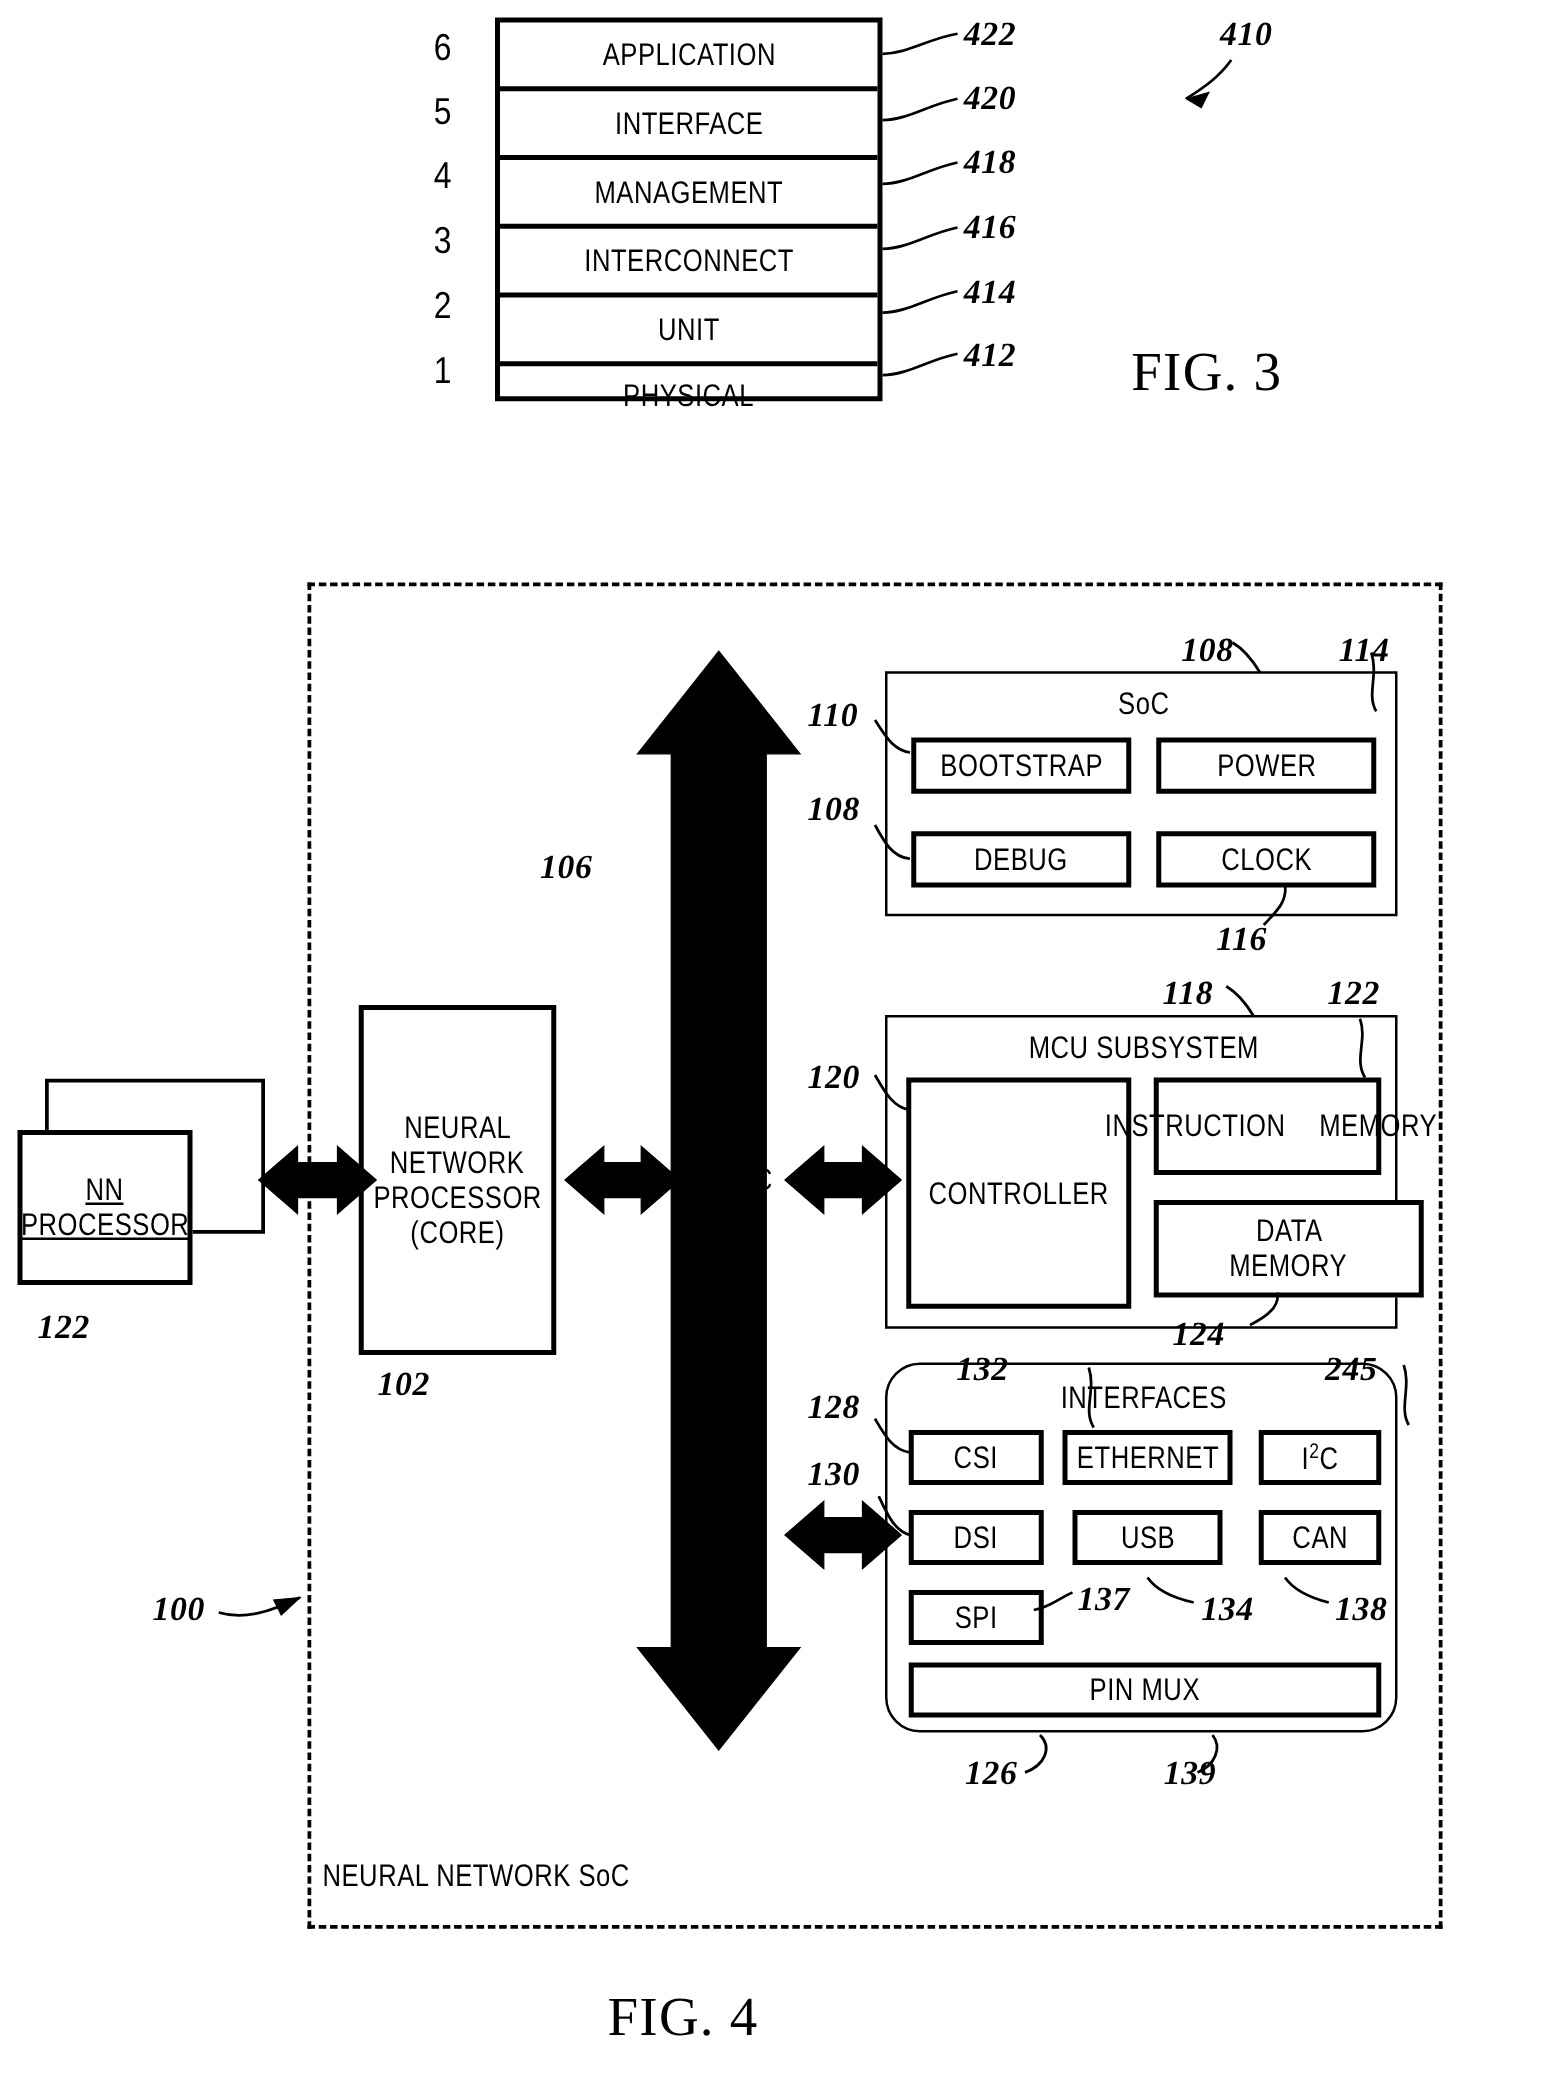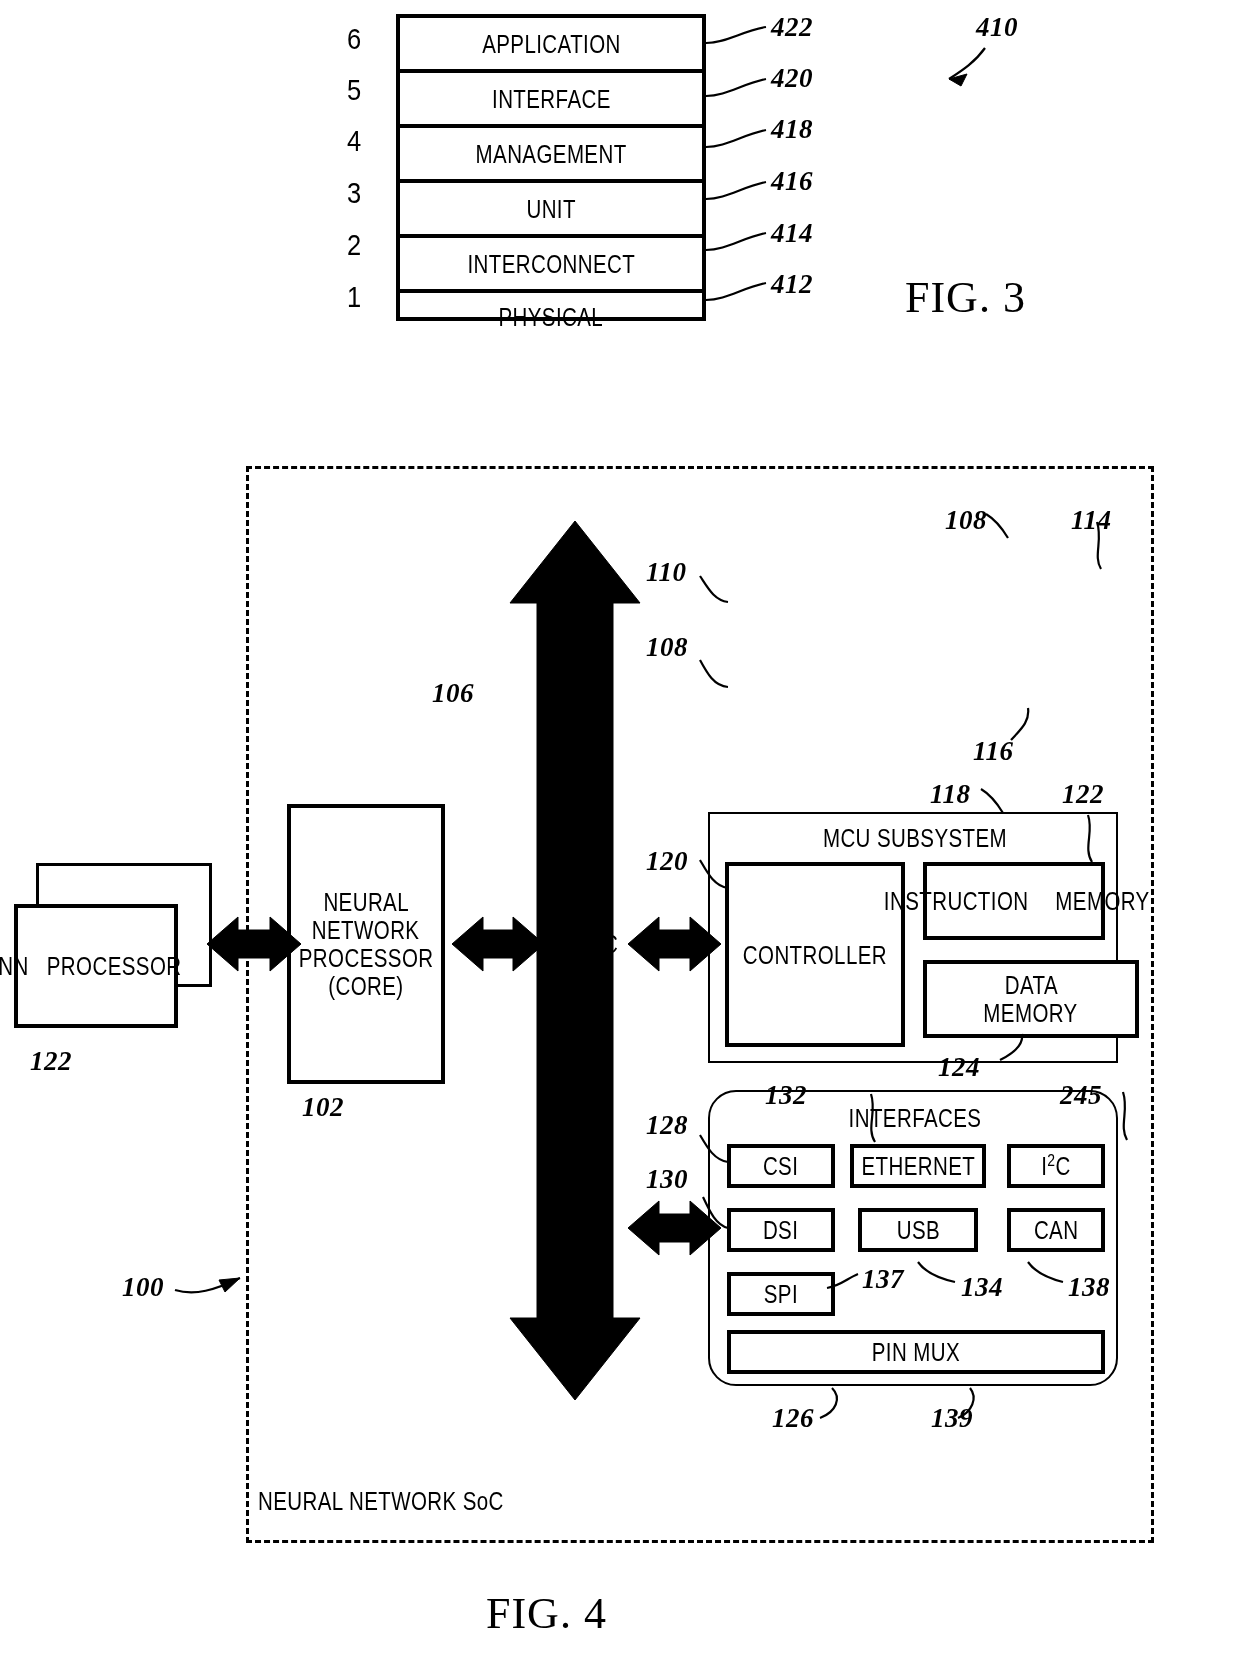--- a/index.html
+++ b/index.html
@@ -102,24 +102,24 @@
       <div class="stackrow" style="height:51px;">
         <span class="blocktxt">APPLICATION</span>
       </div>
       <div class="stackrow" style="height:51px;">
         <span class="blocktxt">INTERFACE</span>
       </div>
       <div class="stackrow" style="height:51px;">
         <span class="blocktxt">MANAGEMENT</span>
       </div>
       <div class="stackrow" style="height:51px;">
+        <span class="blocktxt">INTERCONNECT</span>
+      </div>
+      <div class="stackrow" style="height:51px;">
         <span class="blocktxt">UNIT</span>
-      </div>
-      <div class="stackrow" style="height:51px;">
-        <span class="blocktxt">INTERCONNECT</span>
       </div>
       <div class="stackrow" style="height:48px;">
         <span class="blocktxt">PHYSICAL</span>
       </div>
     </div>
 
     <div class="abs refnum" style="left:771px;top:12px;">422</div>
     <div class="abs refnum" style="left:771px;top:63px;">420</div>
     <div class="abs refnum" style="left:771px;top:114px;">418</div>
     <div class="abs refnum" style="left:771px;top:166px;">416</div>
@@ -131,38 +131,53 @@
   </div>
 
   <div class="abs" id="fig4" style="left:0;top:0;width:1240px;height:1659px;">
 
     <div class="abs" id="soc-boundary"></div>
 
     <div class="abs blocktxt" style="left:258px;top:1487px;font-size:25px;text-align:left;transform-origin:left center;">NEURAL NETWORK SoC</div>
     <div class="abs refnum" style="left:122px;top:1272px;">100</div>
 
     <div class="abs box" style="left:36px;top:863px;width:176px;height:124px;border-width:3px;"></div>
-    <div class="abs box" style="left:14px;top:904px;width:164px;height:124px;">
+    <div class="abs box" style="left:14px;top:904px;width:140px;height:124px;flex-direction:column;text-decoration:underline;">
       <span class="blocktxt" style="font-size:25px;">NN</span>
       <span class="blocktxt" style="font-size:25px;">PROCESSOR</span>
     </div>
     <div class="abs refnum" style="left:30px;top:1046px;">122</div>
 
     <div class="abs box" style="left:287px;top:804px;width:158px;height:280px;flex-direction:column;">
       <span class="blocktxt" style="font-size:25px;">NEURAL</span>
       <span class="blocktxt" style="font-size:25px;">NETWORK</span>
       <span class="blocktxt" style="font-size:25px;">PROCESSOR</span>
       <span class="blocktxt" style="font-size:25px;">(CORE)</span>
     </div>
     <div class="abs refnum" style="left:302px;top:1092px;">102</div>
 
     <div class="abs blocktxt" style="left:520px;top:898px;width:120px;font-size:25px;">BUS</div>
     <div class="abs blocktxt" style="left:520px;top:930px;width:120px;font-size:25px;">FABRIC</div>
     <div class="abs refnum" style="left:432px;top:678px;">106</div>
 
+    <div class="abs box-outer" style="left:708px;top:537px;width:410px;height:196px;">
+      <div class="abs blocktxt" style="left:0;top:10px;width:410px;font-size:25px;">SoC</div>
+      <div class="abs box" style="left:19px;top:51px;width:176px;height:45px;">
+        <span class="blocktxt" style="font-size:25px;">BOOTSTRAP</span>
+      </div>
+      <div class="abs box" style="left:215px;top:51px;width:176px;height:45px;">
+        <span class="blocktxt" style="font-size:25px;">POWER</span>
+      </div>
+      <div class="abs box" style="left:19px;top:126px;width:176px;height:45px;">
+        <span class="blocktxt" style="font-size:25px;">DEBUG</span>
+      </div>
+      <div class="abs box" style="left:215px;top:126px;width:176px;height:45px;">
+        <span class="blocktxt" style="font-size:25px;">CLOCK</span>
+      </div>
+    </div>
     <div class="abs refnum" style="left:945px;top:505px;">108</div>
     <div class="abs refnum" style="left:1071px;top:505px;">114</div>
     <div class="abs refnum" style="left:646px;top:557px;">110</div>
     <div class="abs refnum" style="left:646px;top:632px;">108</div>
     <div class="abs refnum" style="left:973px;top:736px;">116</div>
 
     <div class="abs box-outer" style="left:708px;top:812px;width:410px;height:251px;">
       <div class="abs blocktxt" style="left:0;top:10px;width:410px;font-size:25px;">MCU  SUBSYSTEM</div>
       <div class="abs box" style="left:15px;top:48px;width:180px;height:185px;">
         <span class="blocktxt" style="font-size:25px;">CONTROLLER</span>

